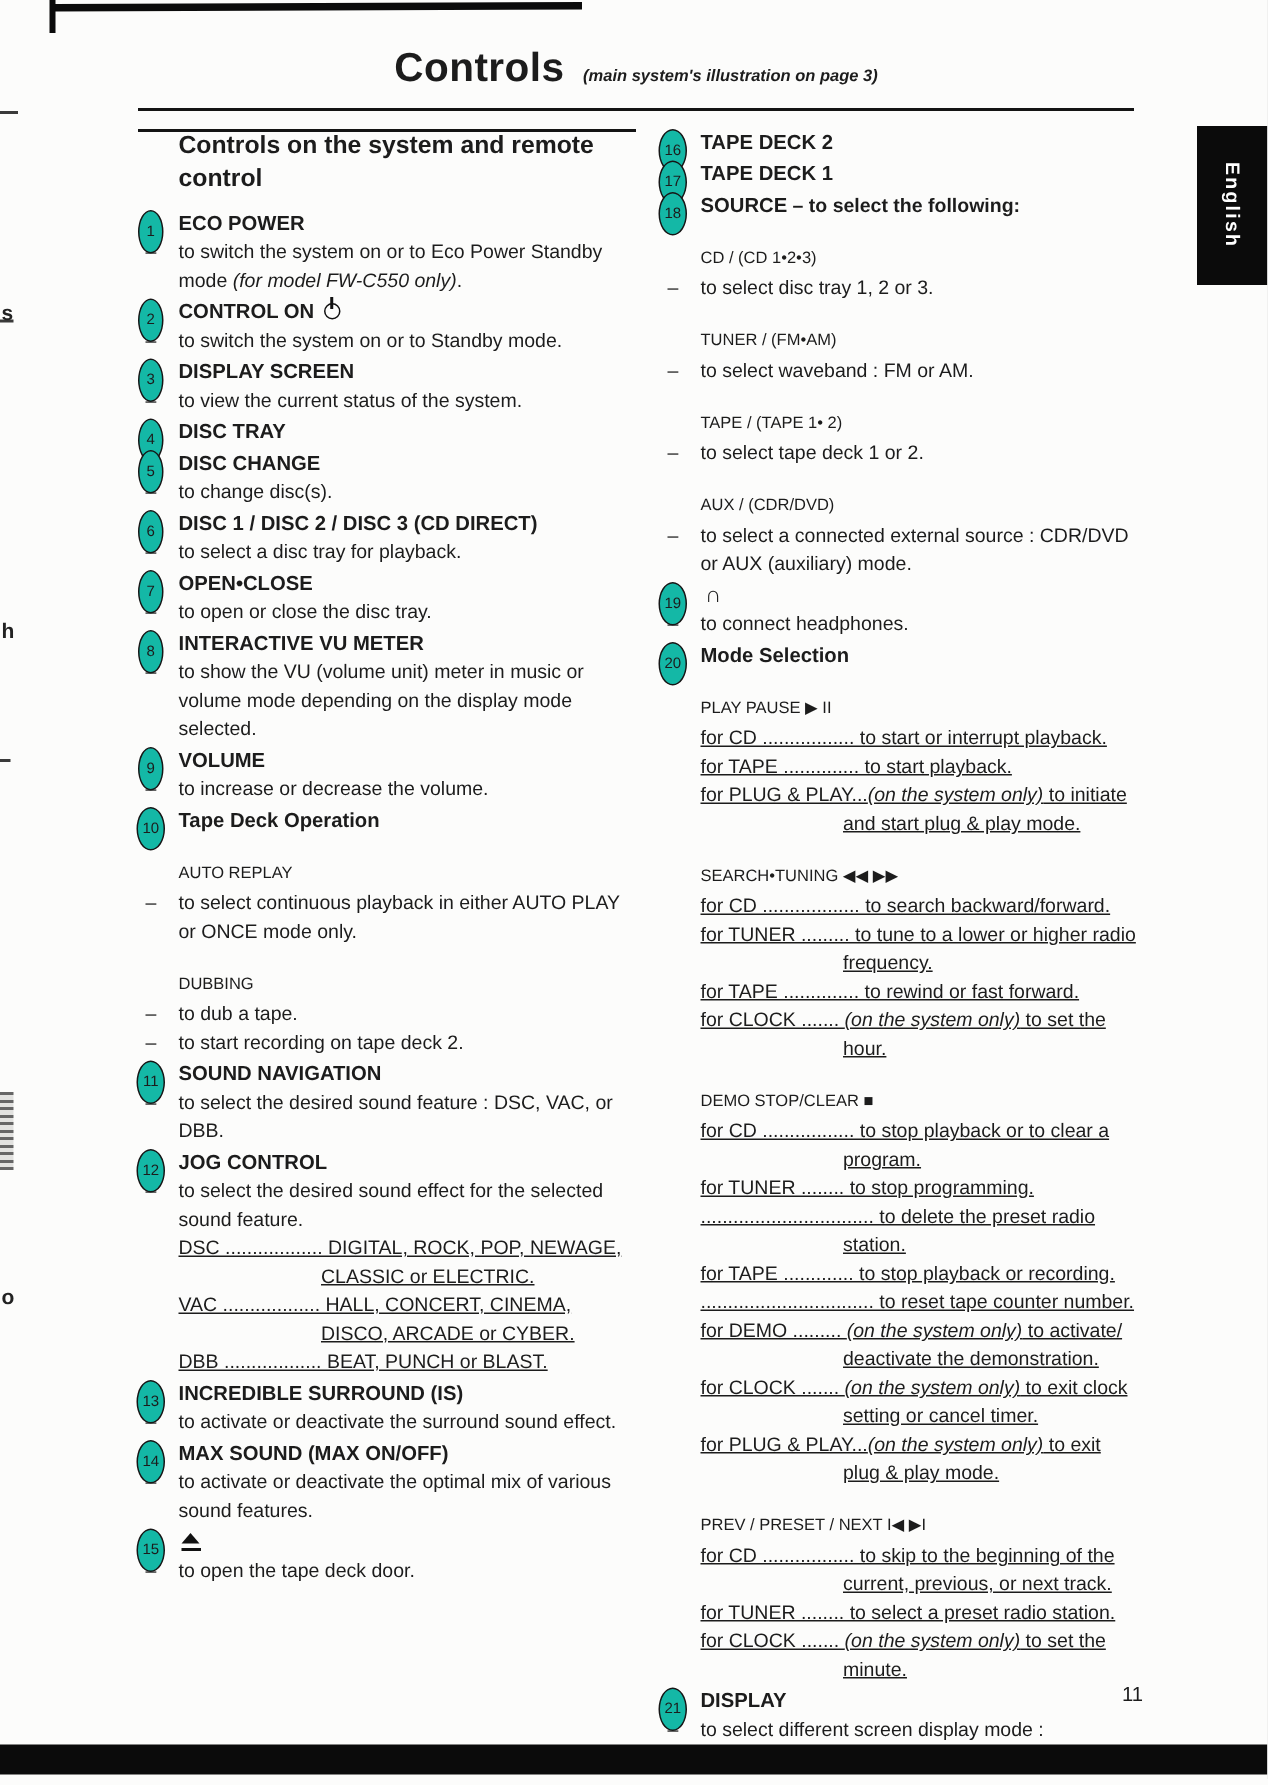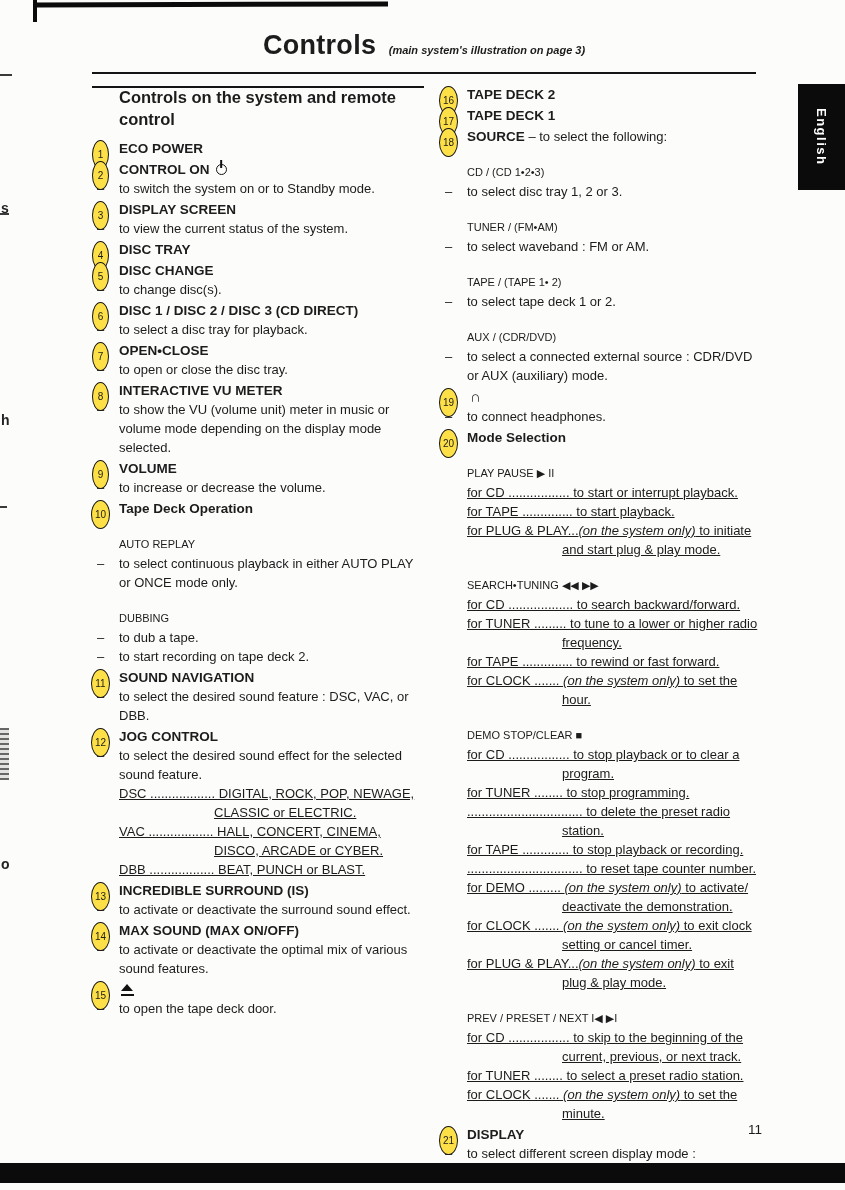--- a/index.html
+++ b/index.html
@@ -26,24 +26,24 @@
   .hdr .s { font-size:11px; font-weight:700; font-style:italic; margin-left:8px; }
   .rule-main { position:absolute; left:92px; top:72px; width:664px; height:2px; background:#141414; }
   .rule-left { position:absolute; left:92px; top:86px; width:332px; height:2px; background:#141414; }
   
   .col { position:absolute; font-size:13px; line-height:19px; }
   .col.left  { left:92px;  top:84px; width:332px; }
   .col.right { left:440px; top:84px; width:318px; }
   .section-title { font-size:16.5px; font-weight:700; line-height:22px; padding-left:27px; margin:2px 0 9px; }
   .entry { margin-bottom:2px; }
   .entry-head { position:relative; padding-left:27px; font-weight:700; font-size:13.5px; margin-top:1px; }
-  .entry-head .sfx { font-weight:400; font-size:13px; }
+  .entry-head .sfx { font-weight:700; font-size:13px; }
   .num { position:absolute; left:0; top:1px; width:17px; height:29px; border:1.3px solid #161616;
     border-radius:50%; display:flex; align-items:center; justify-content:center;
-    font-size:10px; font-weight:400; line-height:1; background:#fde047; }
+    font-size:10px; font-weight:400; line-height:1; background:#14b8a6; }
   .num.n2 { width:19px; left:-1px; }
   .line { position:relative; }
   .line.dash { padding-left:27px; }
   .line.dash .mk { position:absolute; left:5px; }
   .line.sub { padding-left:27px; font-weight:400; font-size:11px; margin-top:17px; }
   .line.plain { padding-left:122px; text-indent:-95px;text-decoration:underline; }
   em { font-style:italic; }
   
   .icon-power { display:inline-block; width:11px; height:11px; border:1.6px solid #111;
     border-radius:50%; position:relative; margin-left:6px; top:1px; }
@@ -80,21 +80,21 @@
     <span class="s">(main system's illustration on page 3)</span>
   </div>
   <div class="rule-main"></div>
   <div class="rule-left"></div>
 
   <div class="col left">
     <div class="section-title">Controls on the system and remote control</div>
     <div id="left-entries">
         <div class="entry">
           <div class="entry-head"><span class="num">1</span><span>ECO POWER</span></div>
-          <div class="line dash"><span class="mk">–</span></div>
+          <div class="line dash"><span class="mk">–</span><span>to switch the system on or to Eco Power Standby mode <em>(for model FW-C550 only)</em>.</span></div>
         </div>
         <div class="entry">
           <div class="entry-head"><span class="num">2</span><span>CONTROL ON</span><span class="icon-power"></span></div>
           <div class="line dash"><span class="mk">–</span><span>to switch the system on or to Standby mode.</span></div>
         </div>
         <div class="entry">
           <div class="entry-head"><span class="num">3</span><span>DISPLAY SCREEN</span></div>
           <div class="line dash"><span class="mk">–</span><span>to view the current status of the system.</span></div>
         </div>
         <div class="entry">

